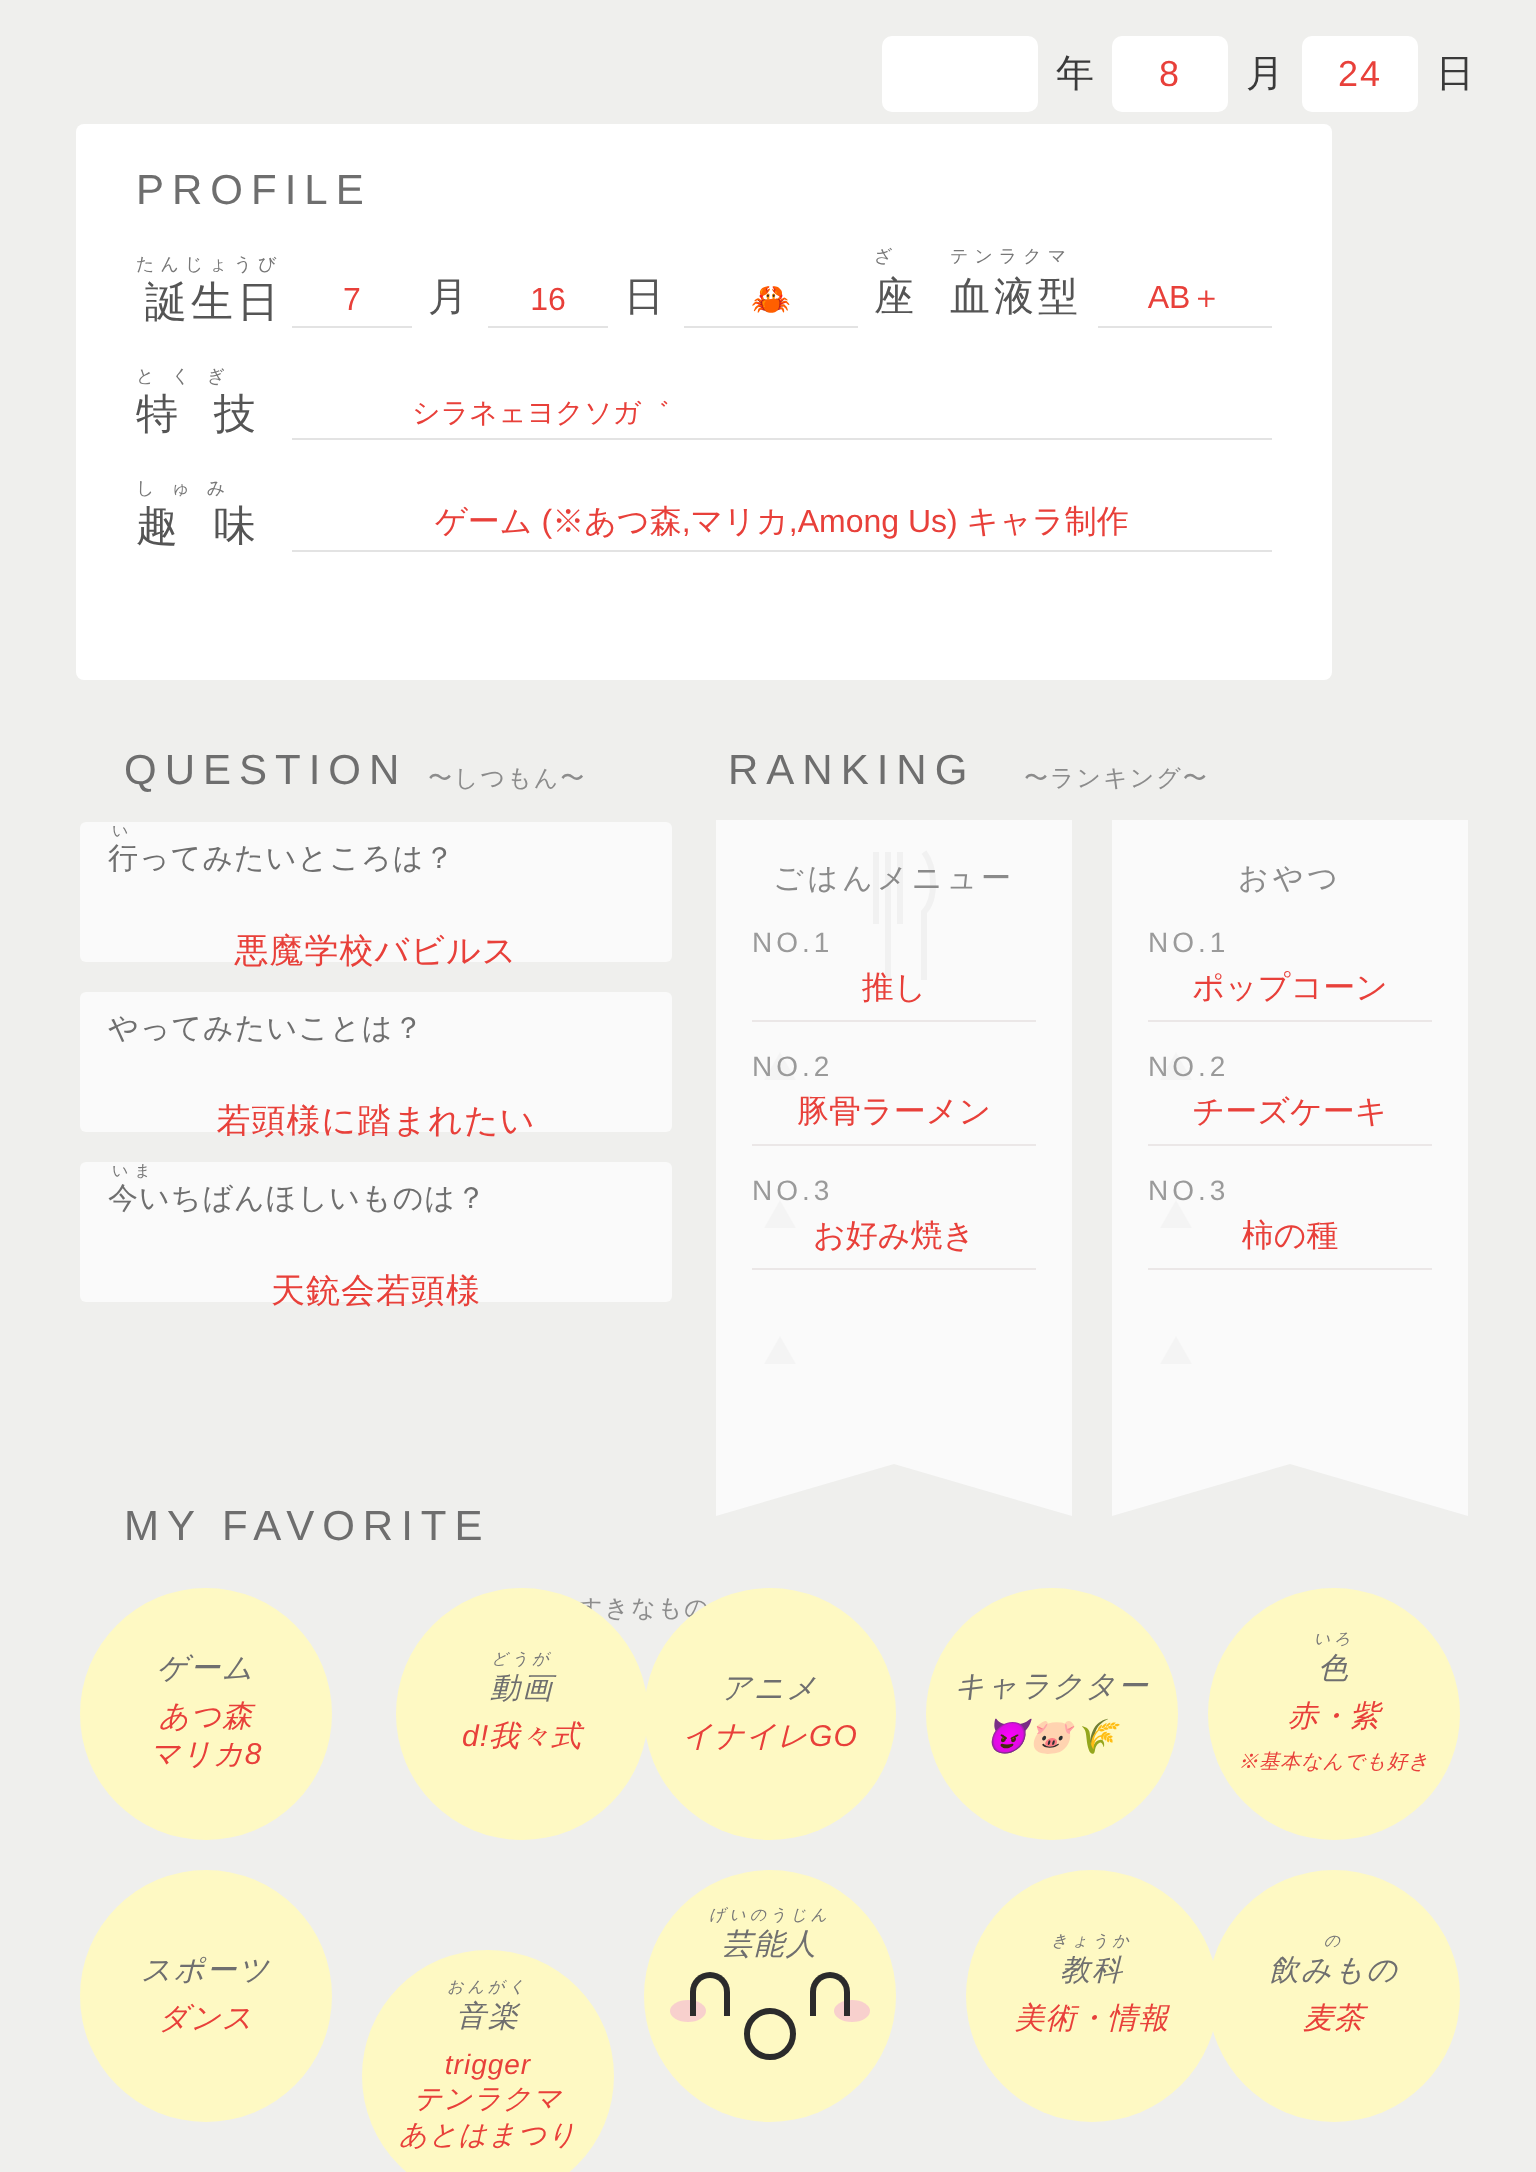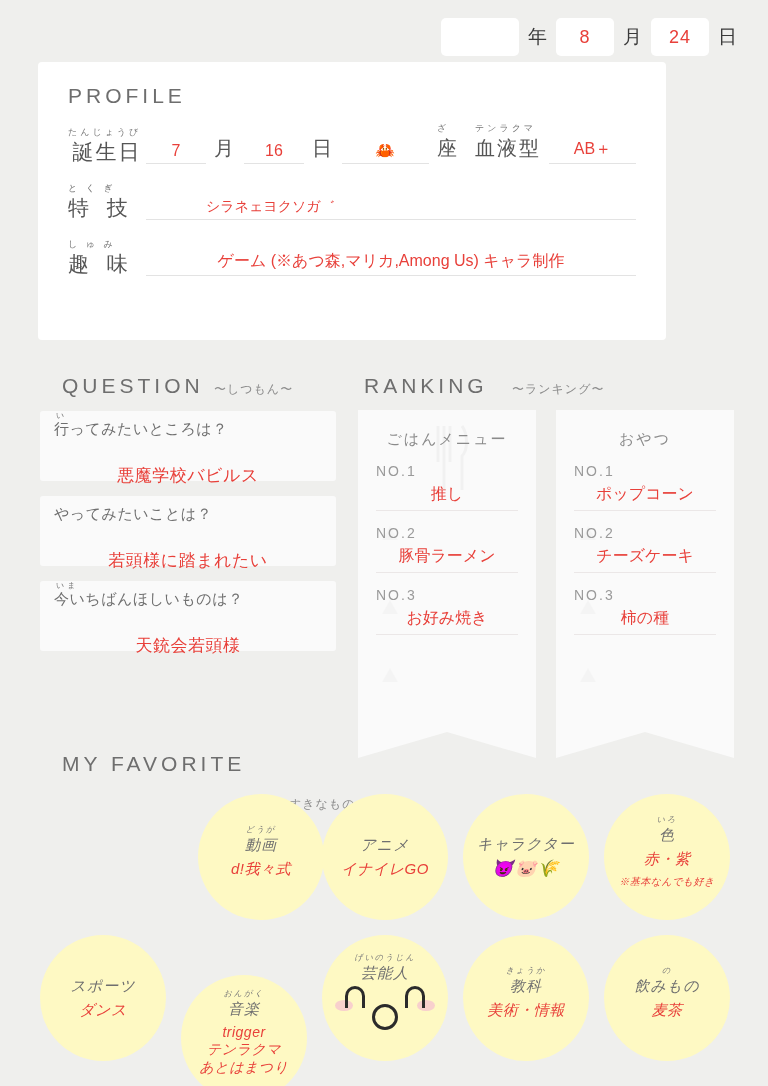--- a/index.html
+++ b/index.html
@@ -399,20 +399,25 @@
     </div>
     <div class="r-item">
       <div class="r-no">NO.3</div>
       <div class="r-val">柿の種</div>
     </div>
   </div>
 
   <div class="section-title f-head">MY FAVORITE</div>
   <div class="sub-title f-sub">〜すきなもの〜</div>
 
+  <div class="circle" style="left:40px; top:794px;">
+    <div class="c-label">ゲーム</div>
+    <div class="c-val" style="white-space:pre-line;">あつ森
+マリカ8</div>
+  </div>
 
   <div class="circle" style="left:198px; top:794px;">
     <div class="c-label">
       <span class="furi">どうが</span>
       <span>動画</span>
     </div>
     <div class="c-val">d!我々式</div>
   </div>
 
   <div class="circle" style="left:322px; top:794px;">
@@ -456,21 +461,21 @@
     </div>
     <div class="face">
       <div class="cheek l"></div>
       <div class="cheek r"></div>
       <div class="eye l"></div>
       <div class="eye r"></div>
       <div class="mouth"></div>
     </div>
   </div>
 
-  <div class="circle" style="left:463px; top:935px;">
+  <div class="circle" style="left:483px; top:935px;">
     <div class="c-label">
       <span class="furi">きょうか</span>
       <span>教科</span>
     </div>
     <div class="c-val">美術・情報</div>
   </div>
 
   <div class="circle" style="left:604px; top:935px;">
     <div class="c-label">
       <span class="furi">の</span>

